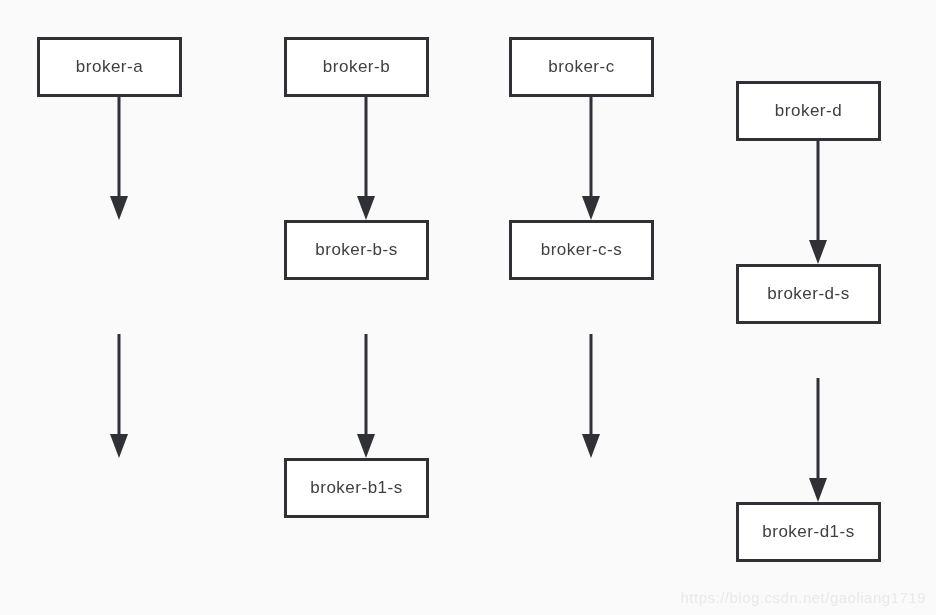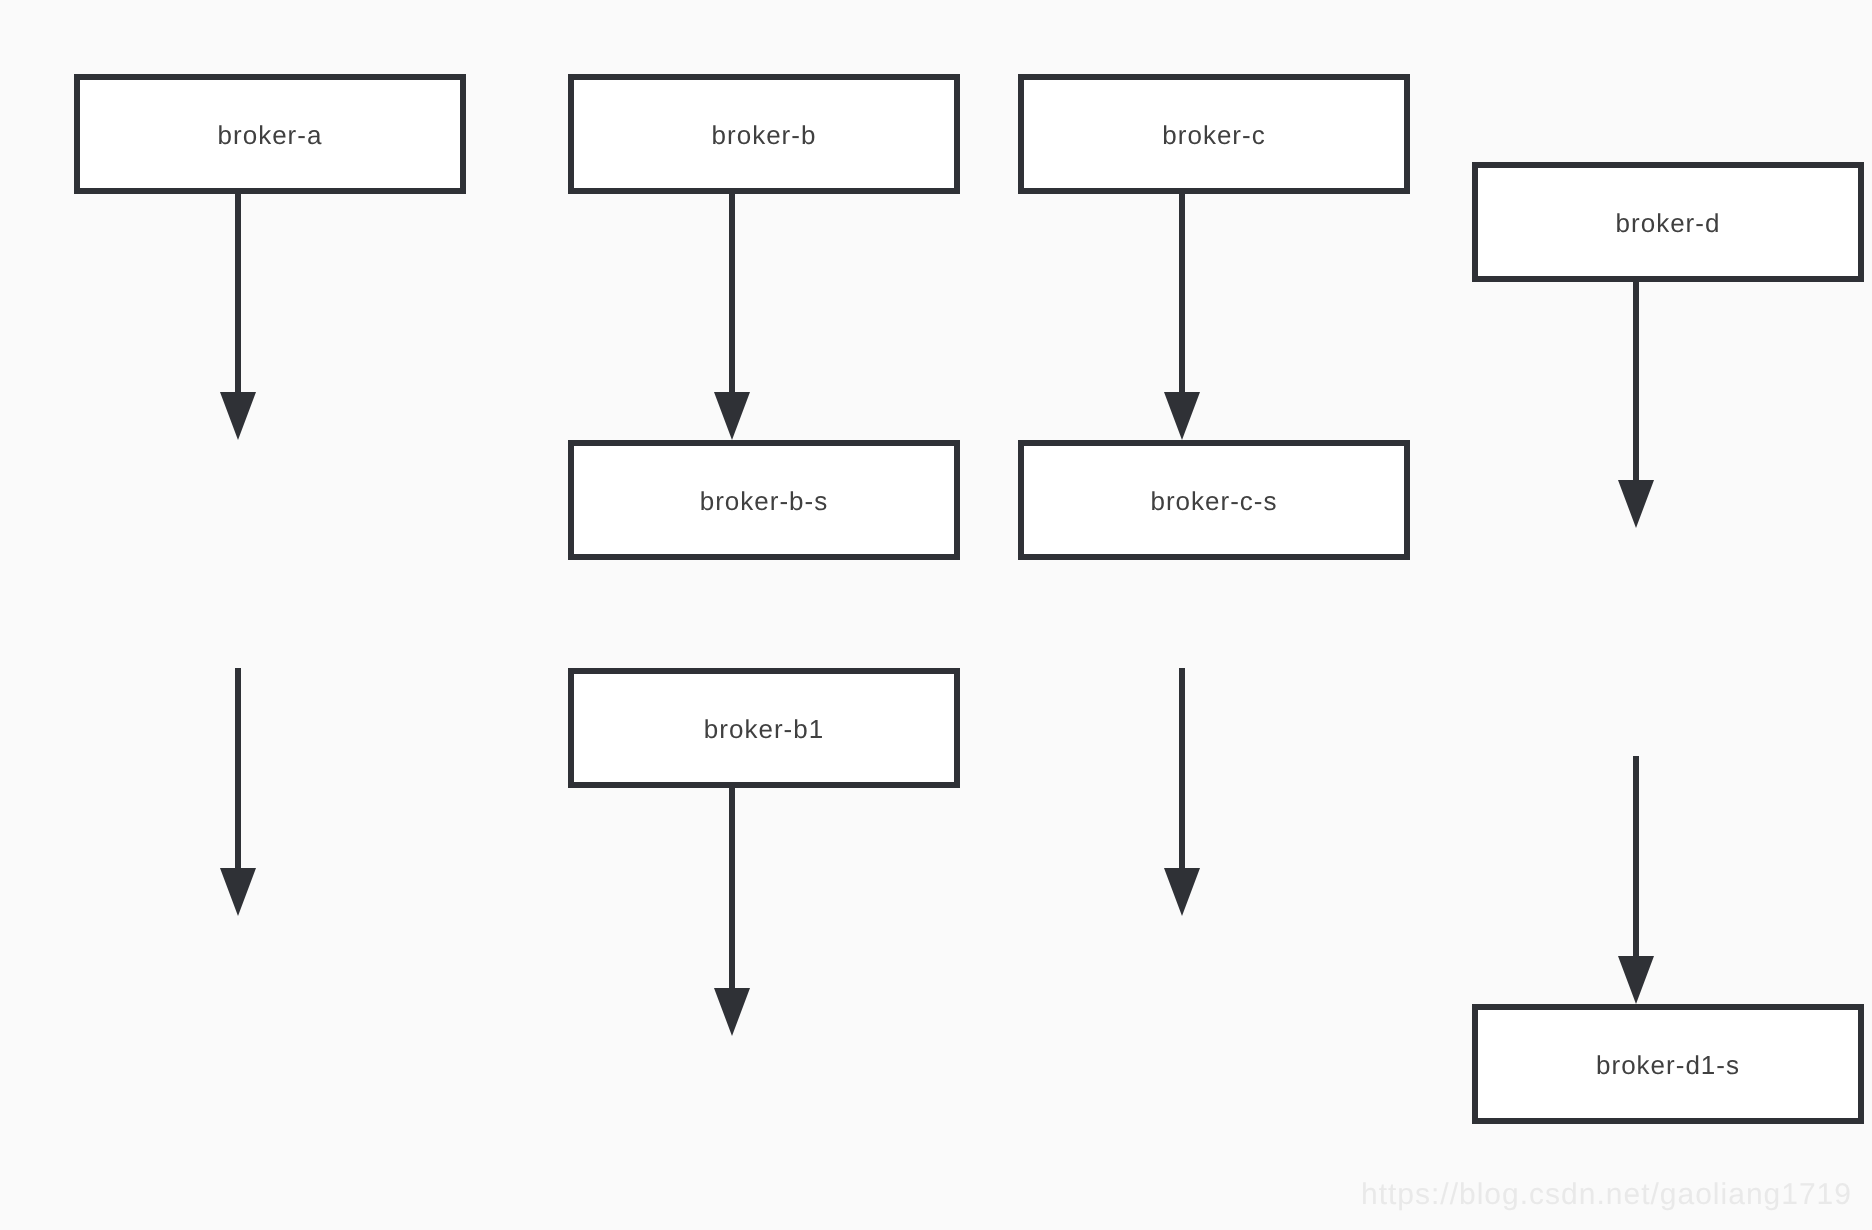--- a/index.html
+++ b/index.html
@@ -24,28 +24,28 @@
 
   .cell { position: absolute; width: 163px; }
   .col-1 { left: 37px; }
   .col-2 { left: 284px; }
   .col-3 { left: 509px; }
   .col-4 { left: 736px; margin-top: 44px; }
   .band-a { top: 37px; }
   .band-b { top: 334px; }
 
   .node {
-    width: 196px;
+    width: 145px;
     height: 60px;
     border: 3px solid var(--node-border);
     background: var(--node-fill);
     display: flex;
     align-items: center;
     justify-content: center;
-    font-size: 13px;
+    font-size: 17px;
     letter-spacing: 0.5px;
     color: var(--text);
   }
 
   .arrow { position: relative; height: 123px; width: 163px; }
   .band-b .arrow { height: 124px; }
 
   .arrow .shaft {
     position: absolute;
     left: 50%;
@@ -107,35 +107,36 @@
     </div>
     <div class="node">broker-c-s</div>
   </div>
 
   <div class="cell col-4 band-a">
     <div class="node">broker-d</div>
     <div class="arrow">
       <div class="shaft"></div>
       <div class="head"></div>
     </div>
+    <div class="node">broker-d-s</div>
   </div>
 
   <div class="cell col-1 band-b">
     <div class="arrow">
       <div class="shaft"></div>
       <div class="head"></div>
     </div>
   </div>
 
   <div class="cell col-2 band-b">
-    <div class="node">broker-b1</div>
     <div class="arrow">
       <div class="shaft"></div>
       <div class="head"></div>
     </div>
+    <div class="node">broker-b1-s</div>
   </div>
 
   <div class="cell col-3 band-b">
     <div class="arrow">
       <div class="shaft"></div>
       <div class="head"></div>
     </div>
   </div>
 
   <div class="cell col-4 band-b">

